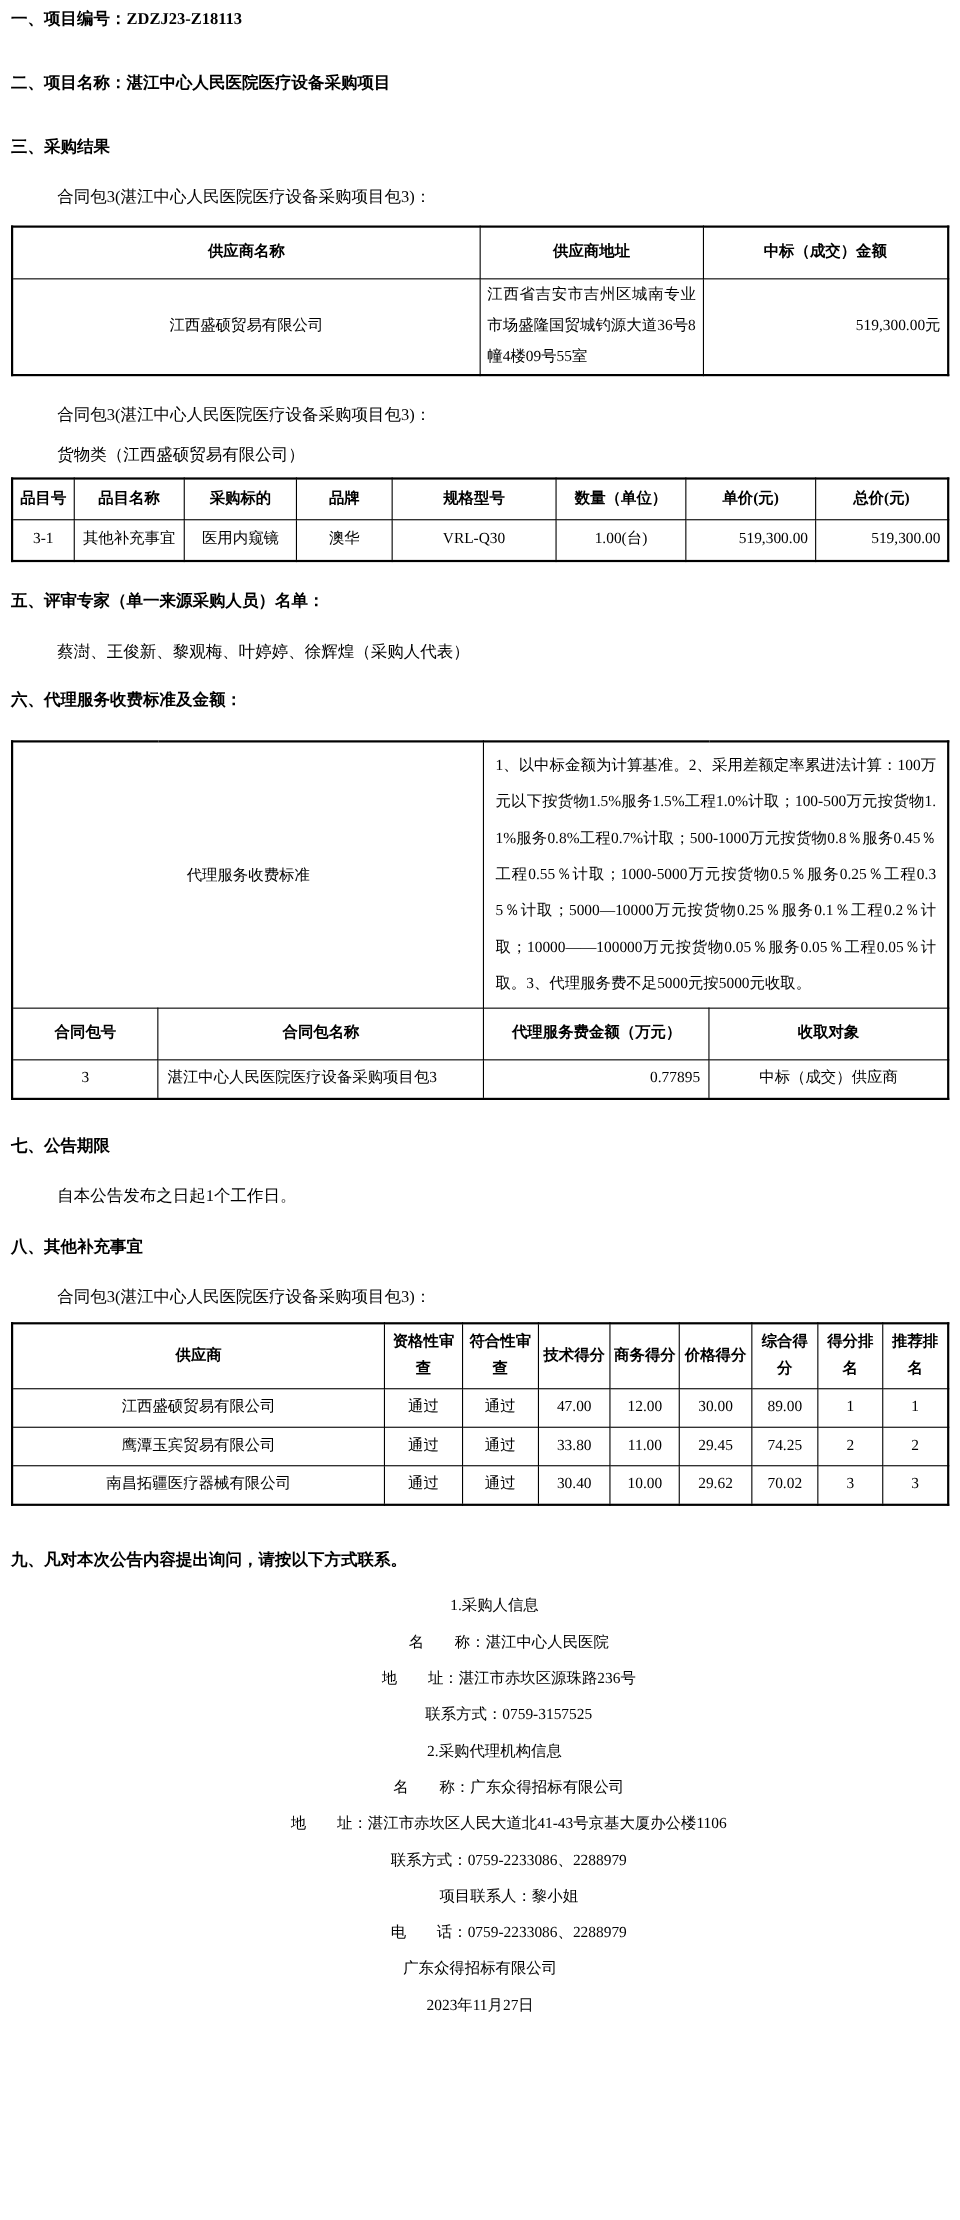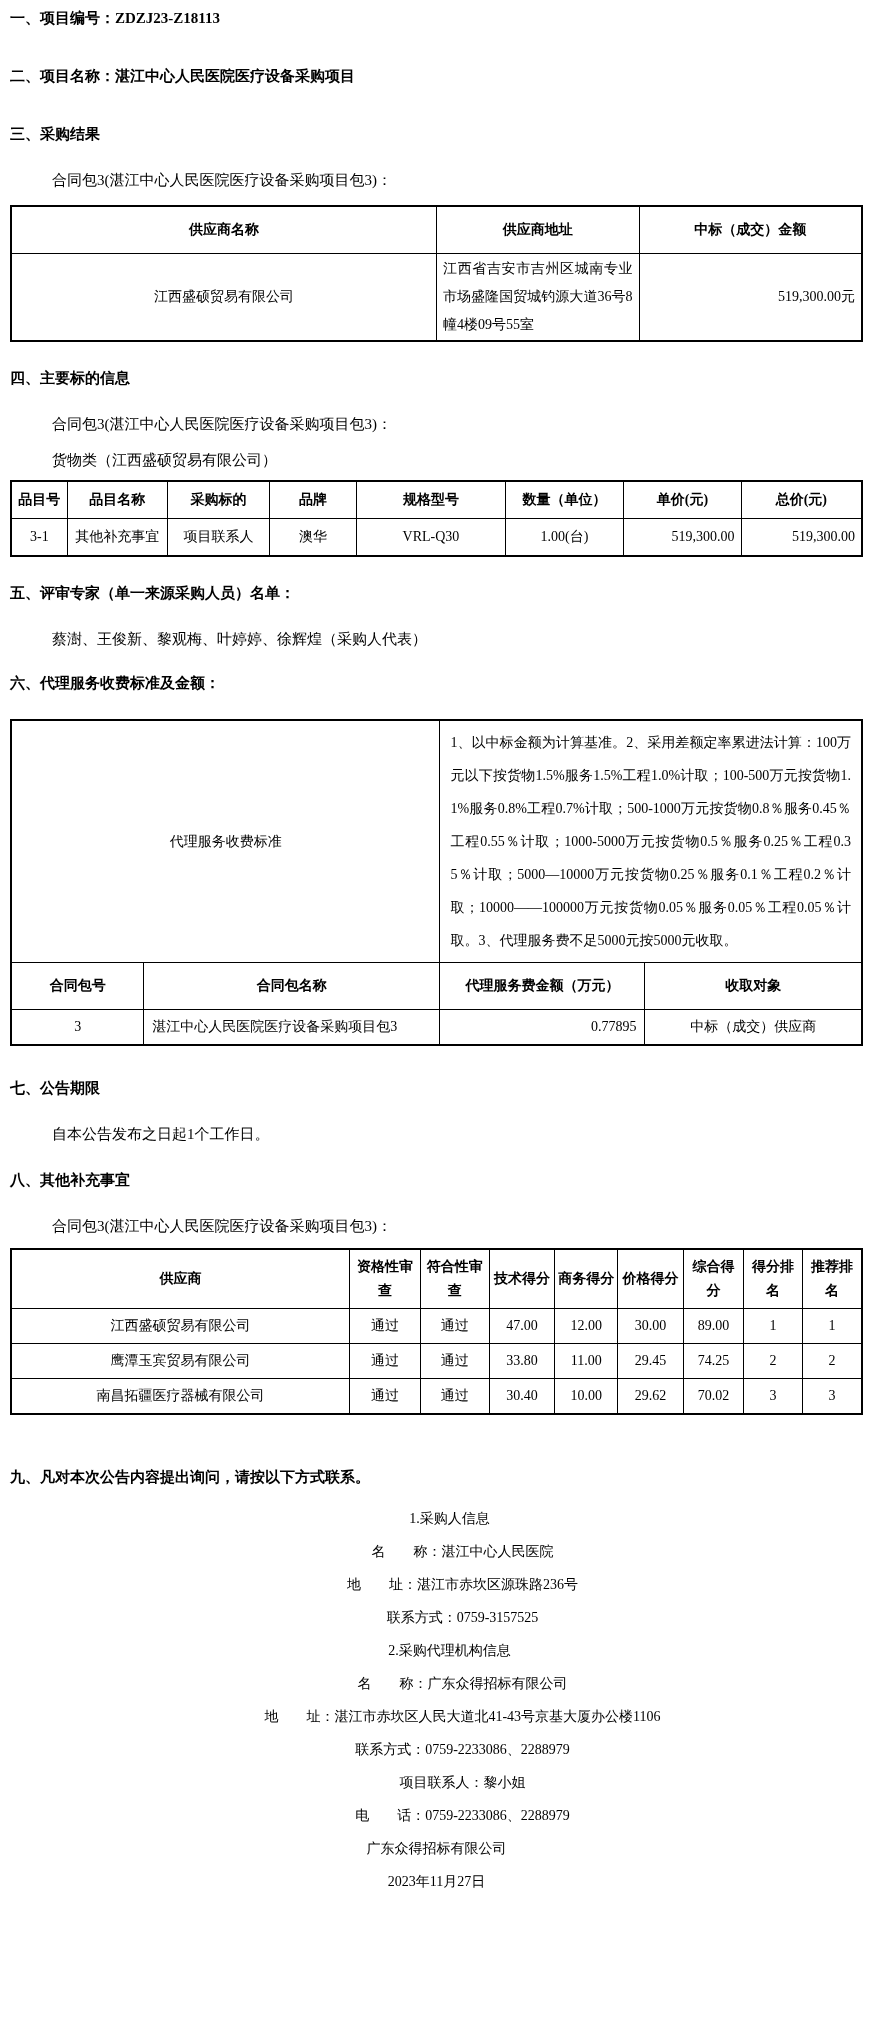--- a/index.html
+++ b/index.html
@@ -3,21 +3,21 @@
 <meta charset="utf-8">
 <style>
   html,body{margin:0;padding:0;background:#ffffff;}
   body{font-family:"Liberation Serif","DejaVu Serif",serif;color:#000;}
   .doc{width:853px;padding:8px 0 14px 10px;}
   .sec-h{font-size:15px;font-weight:bold;line-height:20px;margin:0;}
   .para{font-size:15px;line-height:20px;margin:16px;padding-left:26px;}
   .mb38{margin-bottom:38px;}.mb26{margin-bottom:26px;}.mb24{margin-bottom:24px;}
   .mb22{margin-bottom:22px;}.mb15{margin-bottom:15px;}.mb13{margin-bottom:13px;}
   .mb12{margin-bottom:12px;}.mb10{margin-bottom:10px;}.mb32{margin-bottom:32px;}
-  .mb36{margin-bottom:52px;}
+  .mb36{margin-bottom:40px;}
   table{width:100%;border-collapse:collapse;border:2px solid #000;table-layout:fixed;}
   th,td{border:1px solid #000;font-size:14px;word-break:break-all;}
   th{font-weight:bold;text-align:center;}
   .t-result th{padding:13px 4px;line-height:20px;}
   .t-result td{padding:1px 6px;line-height:28px;}
   .cell-center{text-align:center;}
   .cell-right{text-align:right;}
   .cell-justify{text-align:justify;}
   .t-items th{padding:6px 2px;line-height:24px;}
   .t-items td{padding:6px 6px;line-height:24px;}
@@ -59,21 +59,20 @@
       <th>中标（成交）金额</th>
     </tr>
     <tr>
       <td class="cell-center">江西盛硕贸易有限公司</td>
       <td class="cell-justify">江西省吉安市吉州区城南专业市场盛隆国贸城钓源大道36号8幢4楼09号55室</td>
       <td class="cell-right">519,300.00元</td>
     </tr>
   </tbody>
     </table>
 
-  <h3 class="sec-h mb26">四、主要标的信息</h3>
   <p class="para mb13">合同包3(湛江中心人民医院医疗设备采购项目包3)：</p>
   <p class="para mb10">货物类（江西盛硕贸易有限公司）</p>
 
   <table class="t-items mb26">
     <colgroup>
       <col style="width:6.6%">
         <col style="width:11.8%">
         <col style="width:12%">
         <col style="width:10.2%">
       <col style="width:17.5%">
@@ -88,21 +87,21 @@
       <th>采购标的</th>
       <th>品牌</th>
       <th>规格型号</th>
       <th>数量（单位）</th>
       <th>单价(元)</th>
       <th>总价(元)</th>
     </tr>
     <tr>
       <td class="cell-center">3-1</td>
       <td class="cell-center">其他补充事宜</td>
-      <td class="cell-center">项目联系人</td>
+      <td class="cell-center">医用内窥镜</td>
       <td class="cell-center">澳华</td>
       <td class="cell-center">VRL-Q30</td>
       <td class="cell-center">1.00(台)</td>
       <td class="cell-right">519,300.00</td>
       <td class="cell-right">519,300.00</td>
     </tr>
   </tbody>
     </table>
 
   <h3 class="sec-h mb26">五、评审专家（单一来源采购人员）名单：</h3>

